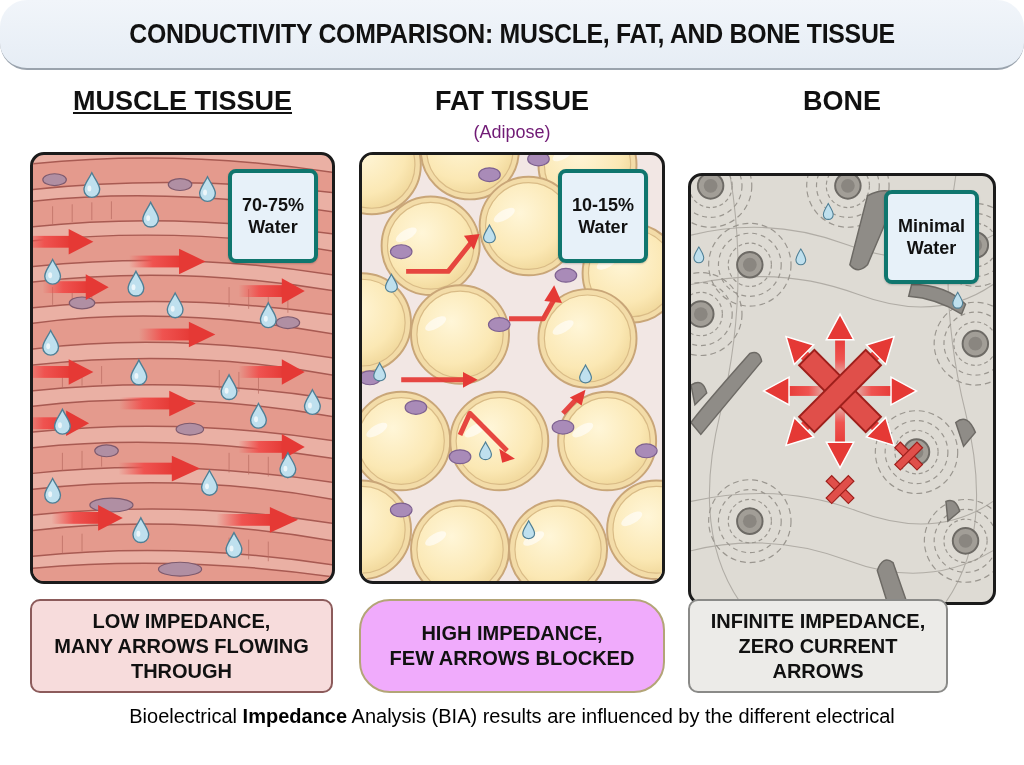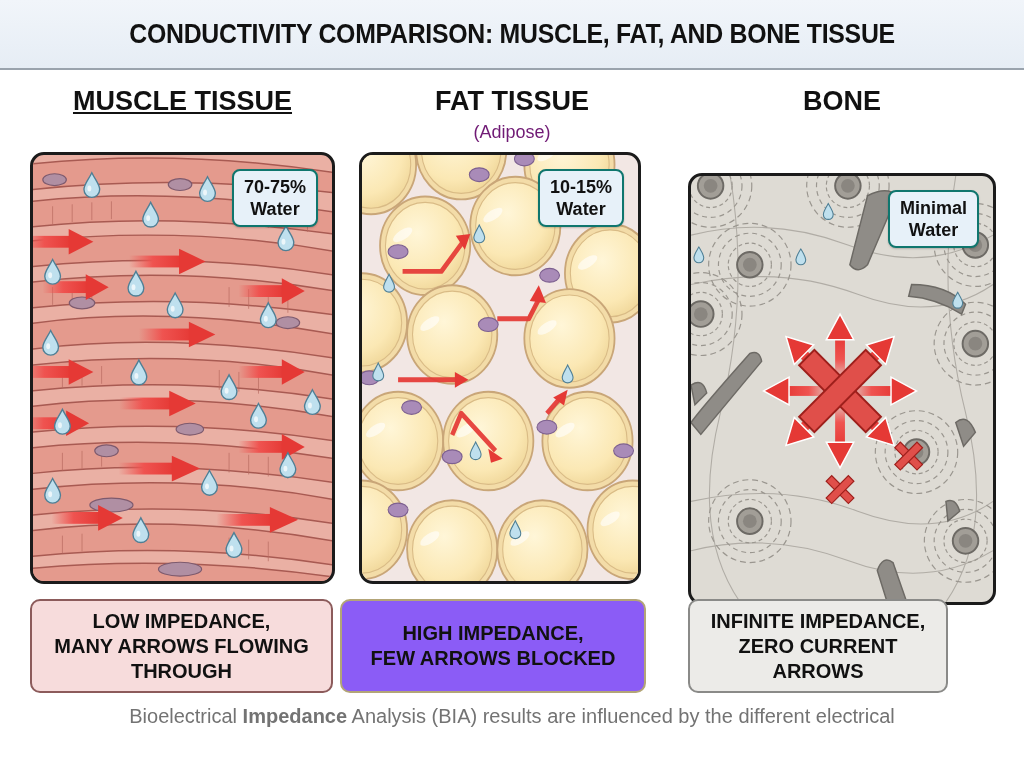--- a/index.html
+++ b/index.html
@@ -3,58 +3,58 @@
 <meta charset="utf-8">
 <style>
   * { box-sizing: border-box; margin: 0; padding: 0; }
   html, body { width: 1024px; height: 765px; background: #ffffff; overflow: hidden; }
   body { font-family: "Liberation Sans", "DejaVu Sans", sans-serif; color: #111; position: relative; }
 
   .title-bar {
     position: absolute; left: 0; top: 0; width: 1024px; height: 70px;
     background: linear-gradient(#f1f5fa, #e6edf5);
     border-bottom: 2px solid #9aa3ad;
-    display: flex; align-items: center; justify-content: center;
+    display: flex; align-items: center; justify-content: center; border-radius: 27px;
   }
   .title-bar h1 {
     font-size: 27px; font-weight: 700; letter-spacing: -0.3px;
     transform: scaleX(0.92); color: #111; white-space: nowrap;
   }
 
   .col-heading {
     position: absolute; text-align: center; font-weight: 700; font-size: 27px;
   }
   .col-sub { position: absolute; text-align: center; font-size: 18px; color: #701a75; }
 
   .panel {
     position: absolute; top: 152px; height: 432px;
     border: 3px solid #1b1b1b; border-radius: 14px; overflow: hidden;
   }
   .panel svg { position: absolute; left: 0; top: 0; width: 100%; height: 100%; }
 
   .water-badge {
     position: absolute; top: 14px; right: 14px;
-    background: #e7f1f9; border: 2px solid #0f766e; border-radius: 8px;
-    padding: 5px 10px; text-align: center; font-weight: 700; font-size: 18px; line-height: 22px;
+    background: #e7f1f9; border: 4px solid #0f766e; border-radius: 8px;
+    padding: 21px 10px; text-align: center; font-weight: 700; font-size: 18px; line-height: 22px;
     box-shadow: 0 1px 2px rgba(0,0,0,0.2);
   }
 
   .caption {
     position: absolute; top: 599px; height: 94px;
     border: 2px solid #888; border-radius: 10px;
     display: flex; align-items: center; justify-content: center; text-align: center;
     font-weight: 700; font-size: 20px; line-height: 25px; color: #111; padding: 0 6px;
   }
   .cap-muscle { left: 30px; width: 303px; background: #f7dcdc; border-color: #8c5b5b; }
-  .cap-fat { left: 340px; width: 306px; background: #8b5cf6; border-color: #b3a577; }
+  .cap-fat { left: 359px; width: 306px; background: #f0abfc; border-color: #b3a577; border-radius: 31px; }
   .cap-bone { left: 688px; width: 260px; background: #ecebe8; border-color: #8a8a88; }
 
   .footer {
     position: absolute; left: 0; top: 703px; width: 1024px; text-align: center;
-    font-size: 20px; line-height: 26px; color: #737373;
+    font-size: 20px; line-height: 26px; color: #000000;
   }
   .footer b { font-weight: 700; }
 </style>
 </head>
 <body>
 
 <div class="title-bar">
   <h1>CONDUCTIVITY COMPARISON: MUSCLE, FAT, AND BONE TISSUE</h1>
 </div>
 
@@ -187,21 +187,21 @@
     <use href="#drop" x="260" y="314"></use>
     <use href="#drop" x="110" y="380"></use>
     <use href="#drop" x="205" y="395"></use>
   </svg>
   <div class="water-badge">
     <div>70-75%</div>
     <div>Water</div>
   </div>
 </div>
 
-<div class="panel" style="left:359px;width:282px;background:#f2e7e4;">
+<div class="panel" style="left:359px;width:306px;background:#f2e7e4;">
   <svg viewBox="0 0 306 432" preserveAspectRatio="none">
     <defs>
       <radialGradient id="cellG" cx="0.4" cy="0.35" r="0.7">
         <stop offset="0" stop-color="#fff6d8"></stop>
         <stop offset="0.7" stop-color="#fbe8b4"></stop>
         <stop offset="1" stop-color="#f0d79a"></stop>
       </radialGradient>
       <g id="fcell">
         <circle r="50" fill="#f3dca8" stroke="#c9a678" stroke-width="2"></circle>
         <circle r="44" fill="url(#cellG)" stroke="#d9bb86" stroke-width="1.2"></circle>

